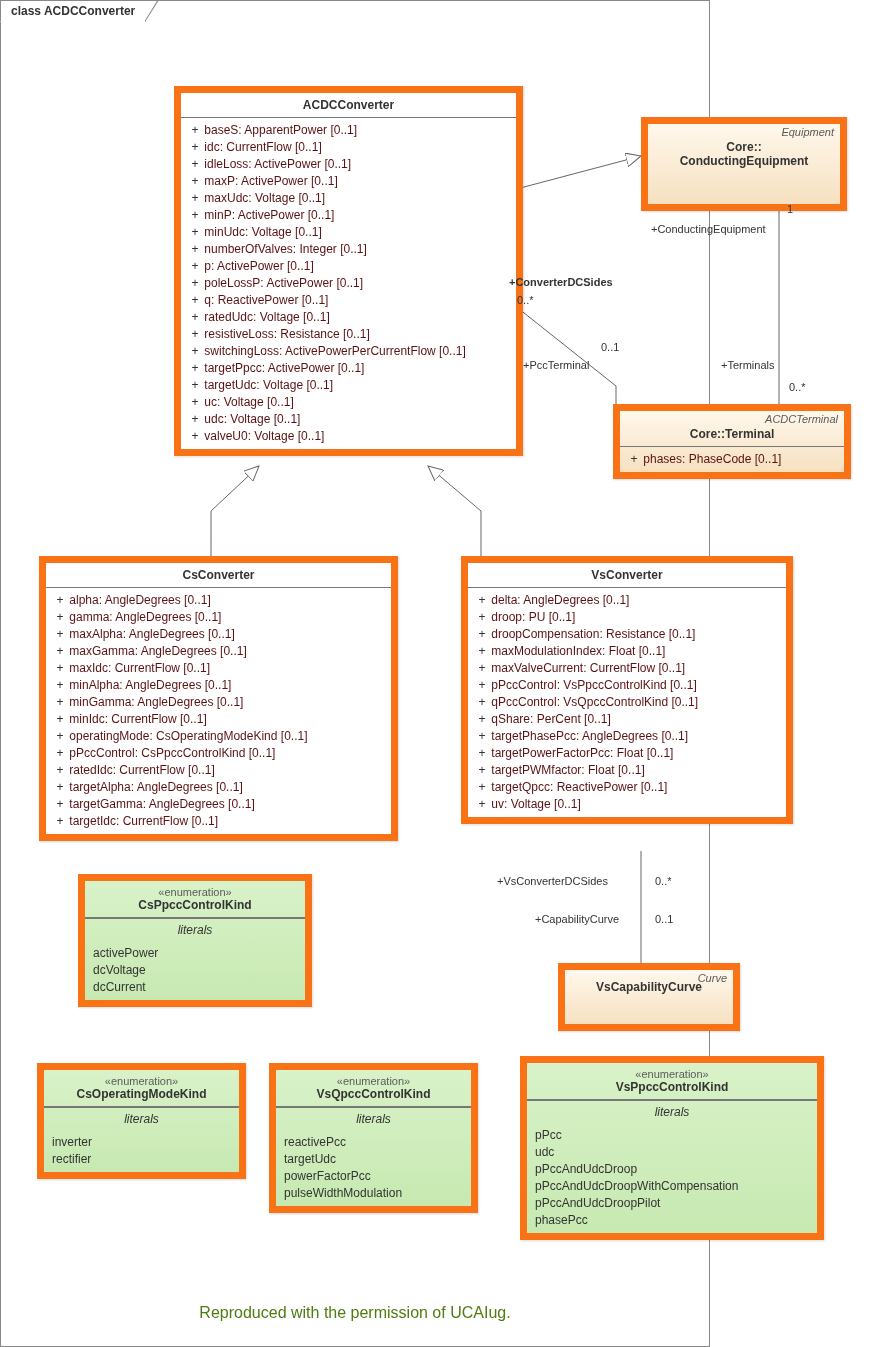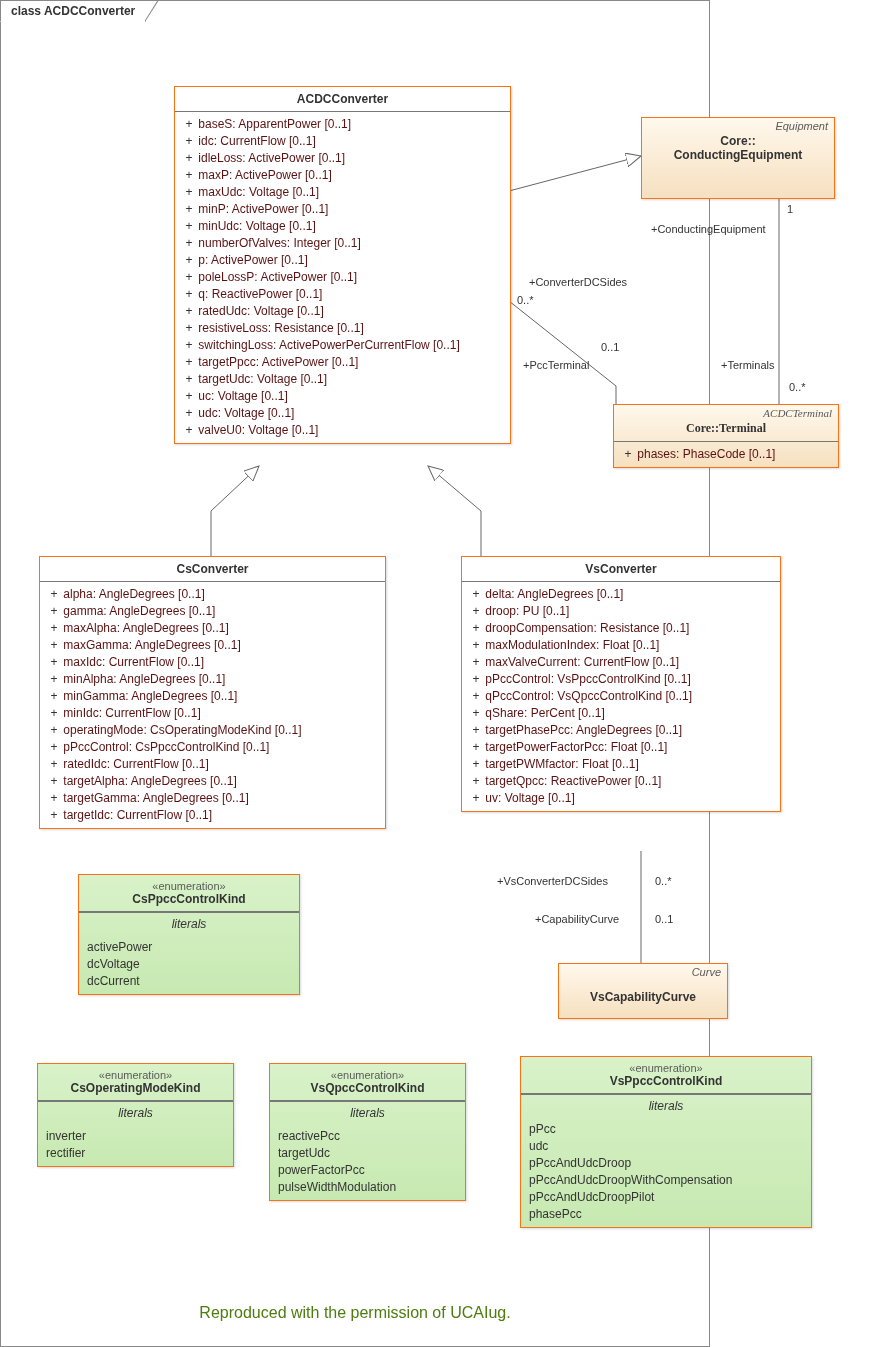--- a/index.html
+++ b/index.html
@@ -1,20 +1,20 @@
 <!DOCTYPE html>
 <html><head>
 <meta charset="utf-8">
 <style>
   html,body{margin:0;padding:0;background:#fff;font-family:"Segoe UI",Tahoma,Verdana,sans-serif;font-size:12px;color:#333;}
   .outer{position:relative;width:710px;height:1347px;border:1px solid #888;box-sizing:border-box;}
   .tab{position:absolute;top:-1px;left:-1px;border:1px solid #888;border-bottom:1px solid #fff;padding:3px 10px;font-weight:bold;font-size:12px;background:#fff;z-index:5;}
   .tab::after{content:"";position:absolute;right:-14px;top:-1px;width:0;height:0;border-top:0;border-bottom:22px solid transparent;border-left:14px solid #888;}
   .tab::before{content:"";position:absolute;right:-12px;top:0;width:0;height:0;border-bottom:21px solid transparent;border-left:13px solid #fff;z-index:1;}
-  .classbox{position:absolute;border:1px solid #f97316;background:#fff;box-shadow:1px 1px 2px rgba(0,0,0,0.15);}
+  .classbox{position:absolute;border:7px solid #f97316;background:#fff;box-shadow:1px 1px 2px rgba(0,0,0,0.15);}
   .classbox .title{text-align:center;font-weight:bold;padding:5px 6px;border-bottom:1px solid #777;color:#333;}
   .classbox .title .stereo{font-weight:normal;font-style:normal;color:#5a5a5a;font-size:11px;}
   .classbox .title .topright{position:absolute;top:2px;right:6px;font-style:italic;font-weight:normal;font-size:11px;color:#5a5a5a;}
   .classbox .section-head{text-align:center;font-style:italic;padding:4px 4px;color:#333;}
   .classbox .attrs{padding:4px 8px;color:#5a1212;}
   .classbox .attrs .row{white-space:nowrap;line-height:17px;}
   .classbox .attrs .vis{display:inline-block;width:12px;text-align:center;color:#333;}
   .enum{background:linear-gradient(#d9f2c9,#c7e9b1);}
   .enum .attrs{color:#333;}
   .peach{background:linear-gradient(#fff8ec,#f6e0c0);}
@@ -78,21 +78,21 @@
 
   <div class="classbox peach" style="left:640px;top:116px;width:192px;height:80px;">
     <div class="title" style="border-bottom:none;padding-top:16px;padding-bottom:14px;">
       <span class="topright">Equipment</span>
       <span style="white-space:pre-line;">Core::
 ConductingEquipment</span>
     </div>
   </div>
 
   <div class="classbox peach" style="left:612px;top:403px;width:224px;">
-    <div class="title" style="padding-top:16px;font-family:Liberation Serif, serif;">
+    <div class="title" style="padding-top:16px;">
       <span class="topright">ACDCTerminal</span>
       <span>Core::Terminal</span>
     </div>
     <div class="attrs" id="attrs-Terminal">
         <div class="row"><span class="vis">+</span>   phases: PhaseCode [0..1]</div>
       </div>
   </div>
 
   <div class="classbox" style="left:38px;top:555px;width:345px;">
     <div class="title"><span>CsConverter</span></div>
@@ -127,21 +127,21 @@
         <div class="row"><span class="vis">+</span>   qShare: PerCent [0..1]</div>
         <div class="row"><span class="vis">+</span>   targetPhasePcc: AngleDegrees [0..1]</div>
         <div class="row"><span class="vis">+</span>   targetPowerFactorPcc: Float [0..1]</div>
         <div class="row"><span class="vis">+</span>   targetPWMfactor: Float [0..1]</div>
         <div class="row"><span class="vis">+</span>   targetQpcc: ReactivePower [0..1]</div>
         <div class="row"><span class="vis">+</span>   uv: Voltage [0..1]</div>
       </div>
   </div>
 
   <div class="classbox peach" style="left:557px;top:962px;width:168px;height:54px;">
-    <div class="title" style="border-bottom:none;padding-top:26px;">
+    <div class="title" style="border-bottom:none;padding-top:10px;">
       <span class="topright">Curve</span>
       <span>VsCapabilityCurve</span>
     </div>
   </div>
 
   <div class="classbox enum" style="left:77px;top:873px;width:220px;">
     <div class="title">
       <div class="stereo">«enumeration»</div>
       <span>CsPpccControlKind</span>
     </div>
@@ -188,21 +188,21 @@
     <div class="attrs" id="lits-VsPpccControlKind">
         <div class="row">pPcc</div>
         <div class="row">udc</div>
         <div class="row">pPccAndUdcDroop</div>
         <div class="row">pPccAndUdcDroopWithCompensation</div>
         <div class="row">pPccAndUdcDroopPilot</div>
         <div class="row">phasePcc</div>
       </div>
   </div>
 
-  <div class="assoc-label" style="left:528px;top:275px;">+ConverterDCSides</div>
+  <div class="assoc-label" style="left:508px;top:275px;font-weight:bold;">+ConverterDCSides</div>
   <div class="assoc-label" style="left:516px;top:293px;">0..*</div>
   <div class="assoc-label" style="left:600px;top:340px;text-align:right;width:10px;">0..1</div>
   <div class="assoc-label" style="left:522px;top:358px;">+PccTerminal</div>
   <div class="assoc-label" style="left:786px;top:202px;">1</div>
   <div class="assoc-label" style="left:650px;top:222px;">+ConductingEquipment</div>
   <div class="assoc-label" style="left:720px;top:358px;">+Terminals</div>
   <div class="assoc-label" style="left:788px;top:380px;">0..*</div>
   <div class="assoc-label" style="left:496px;top:874px;">+VsConverterDCSides</div>
   <div class="assoc-label" style="left:654px;top:874px;">0..*</div>
   <div class="assoc-label" style="left:534px;top:912px;">+CapabilityCurve</div>

